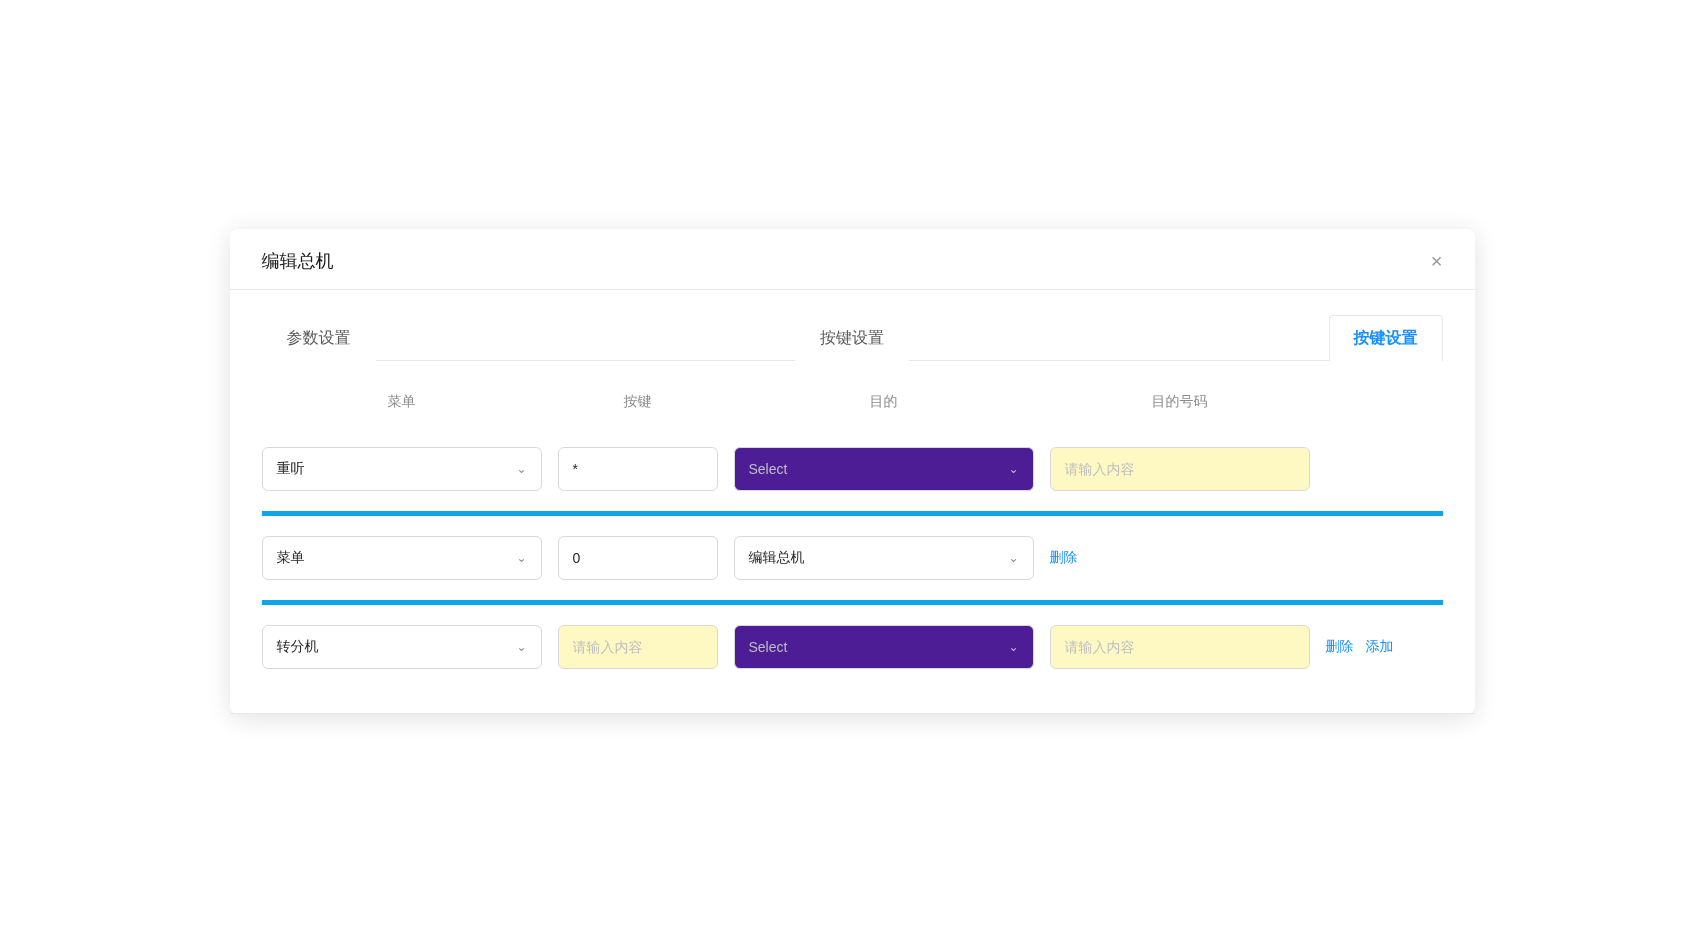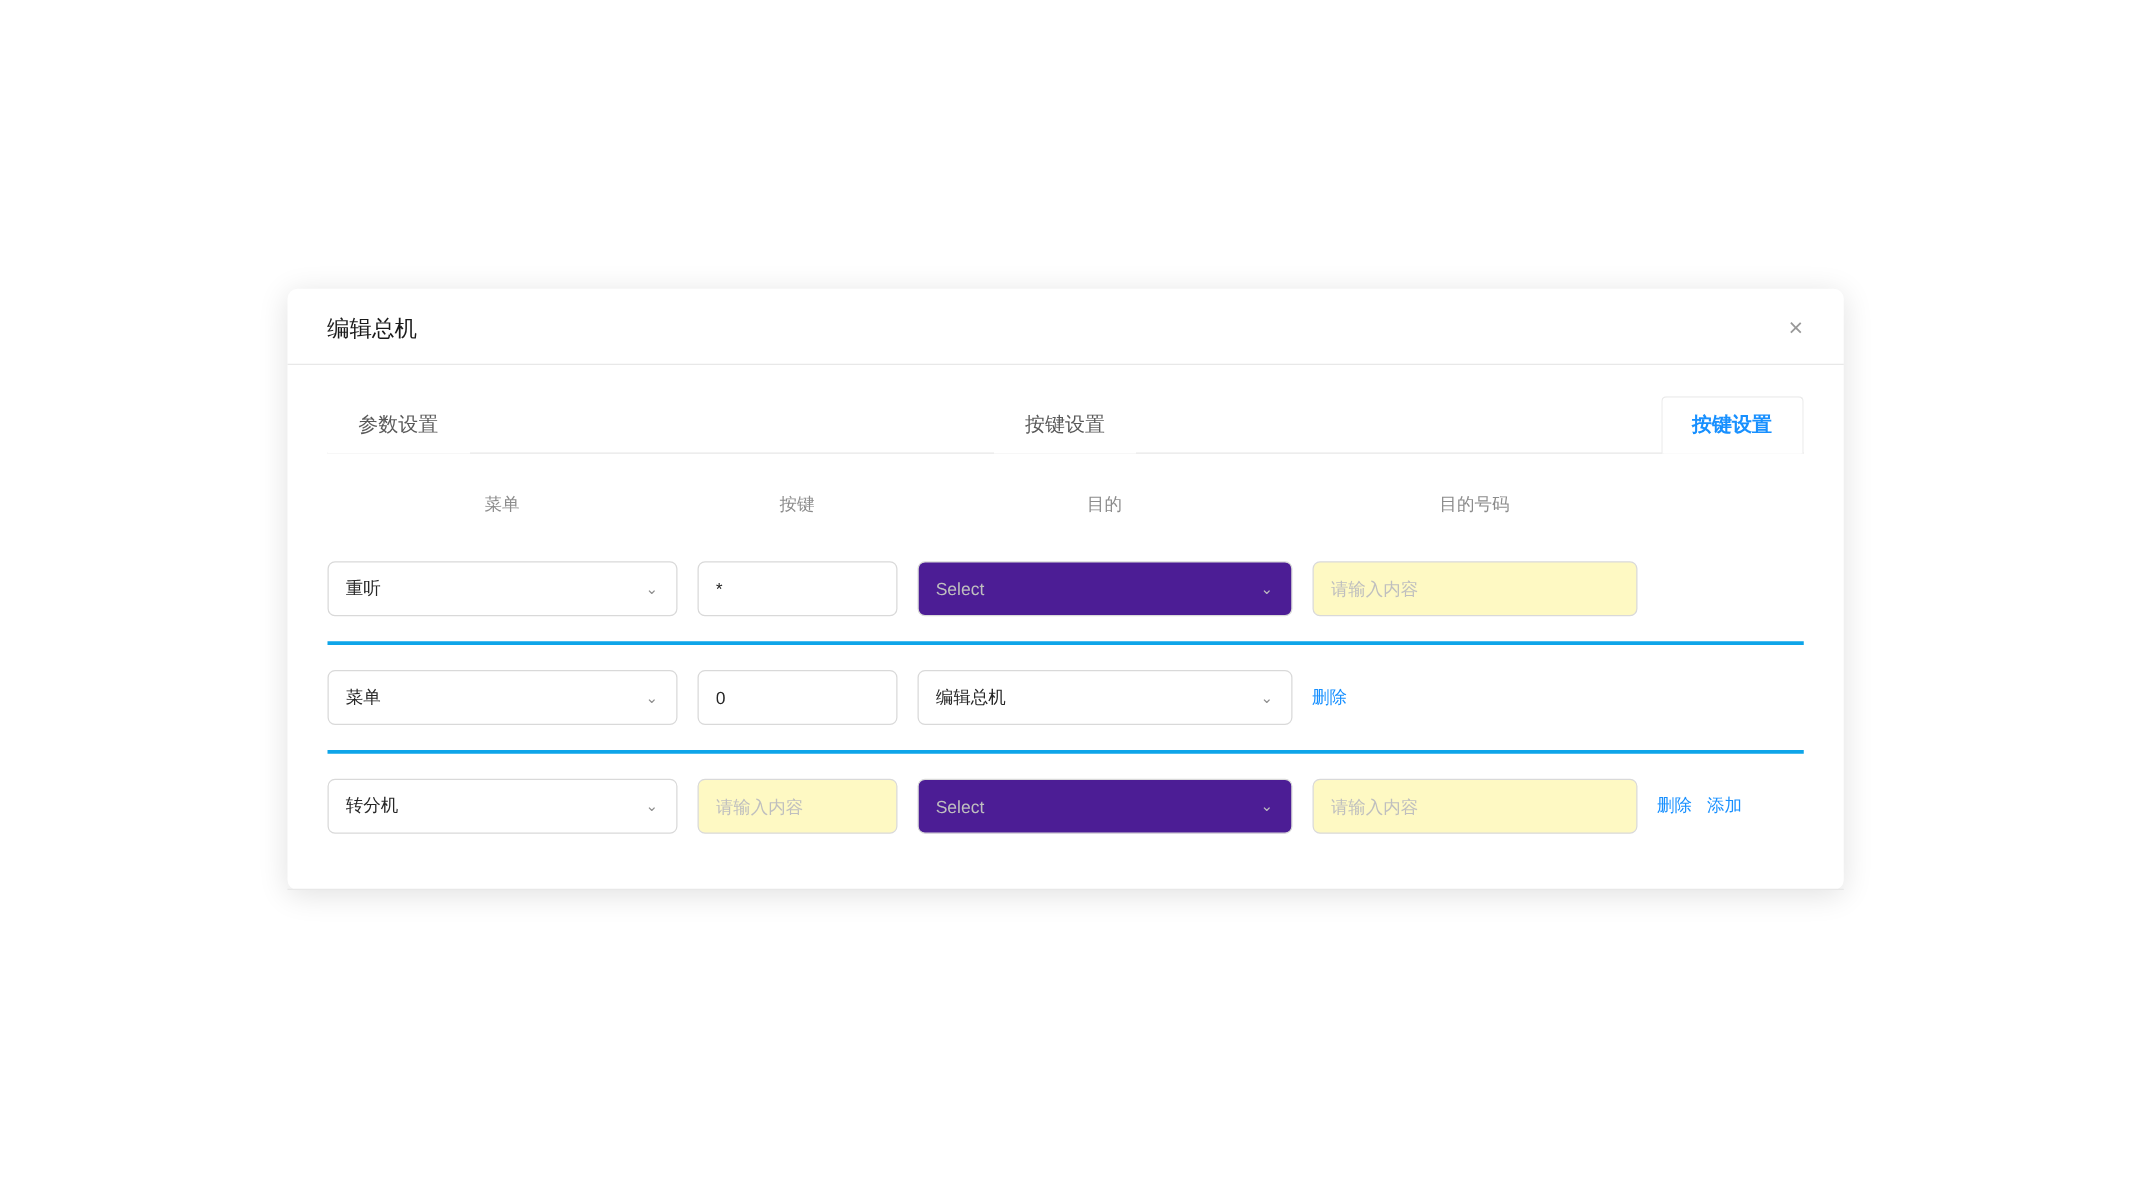--- a/index.html
+++ b/index.html
@@ -83,21 +83,21 @@
       display: flex;
       flex-direction: column;
       gap: 0;
     }
     .table-row {
       display: grid;
       grid-template-columns: 280px 160px 300px 260px 1fr;
       gap: 16px;
       align-items: center;
       padding: 20px 0;
-      border-bottom: 3px solid #0ea5e9;
+      border-bottom: 5px solid #0ea5e9;
     }
     .table-row:last-child {
       border-bottom: none;
     }
     
     .select-box {
       display: flex;
       align-items: center;
       justify-content: space-between;
       border: 1px solid #d9d9d9;

